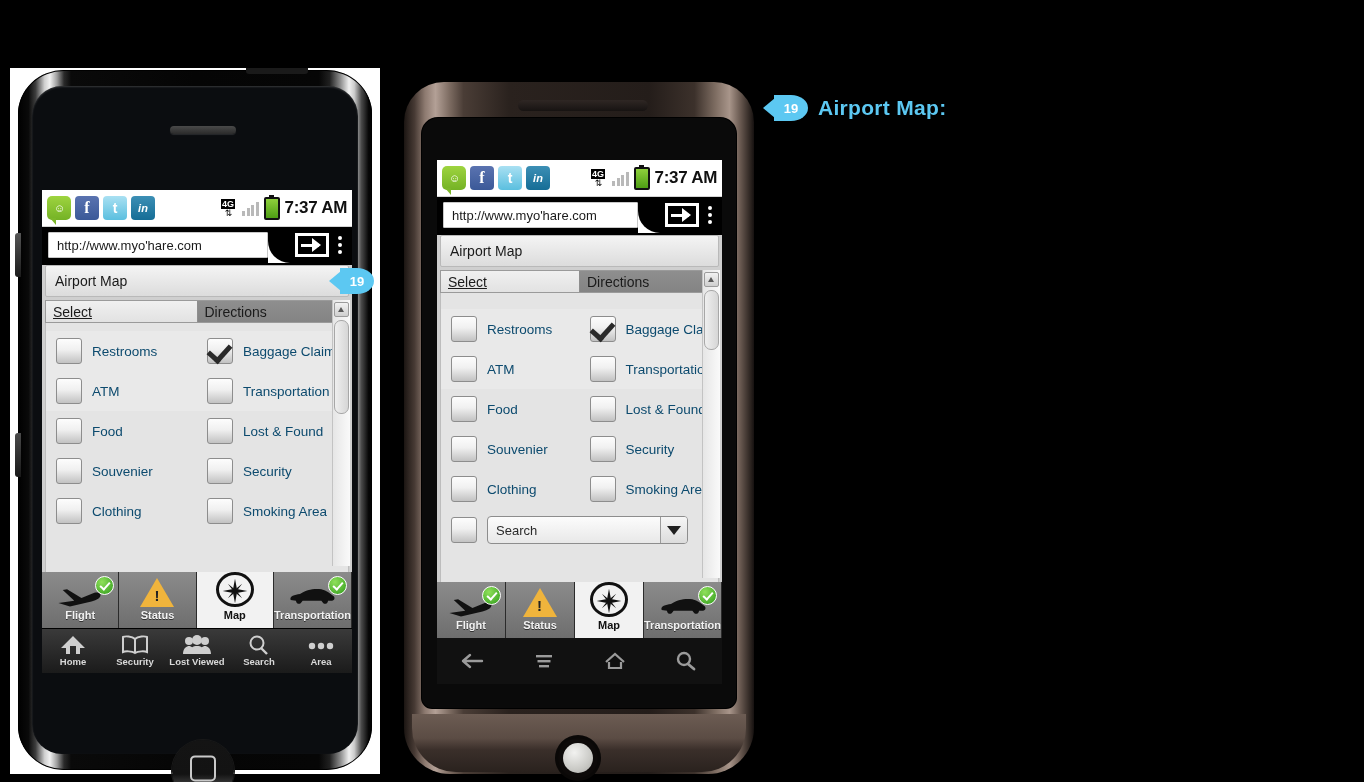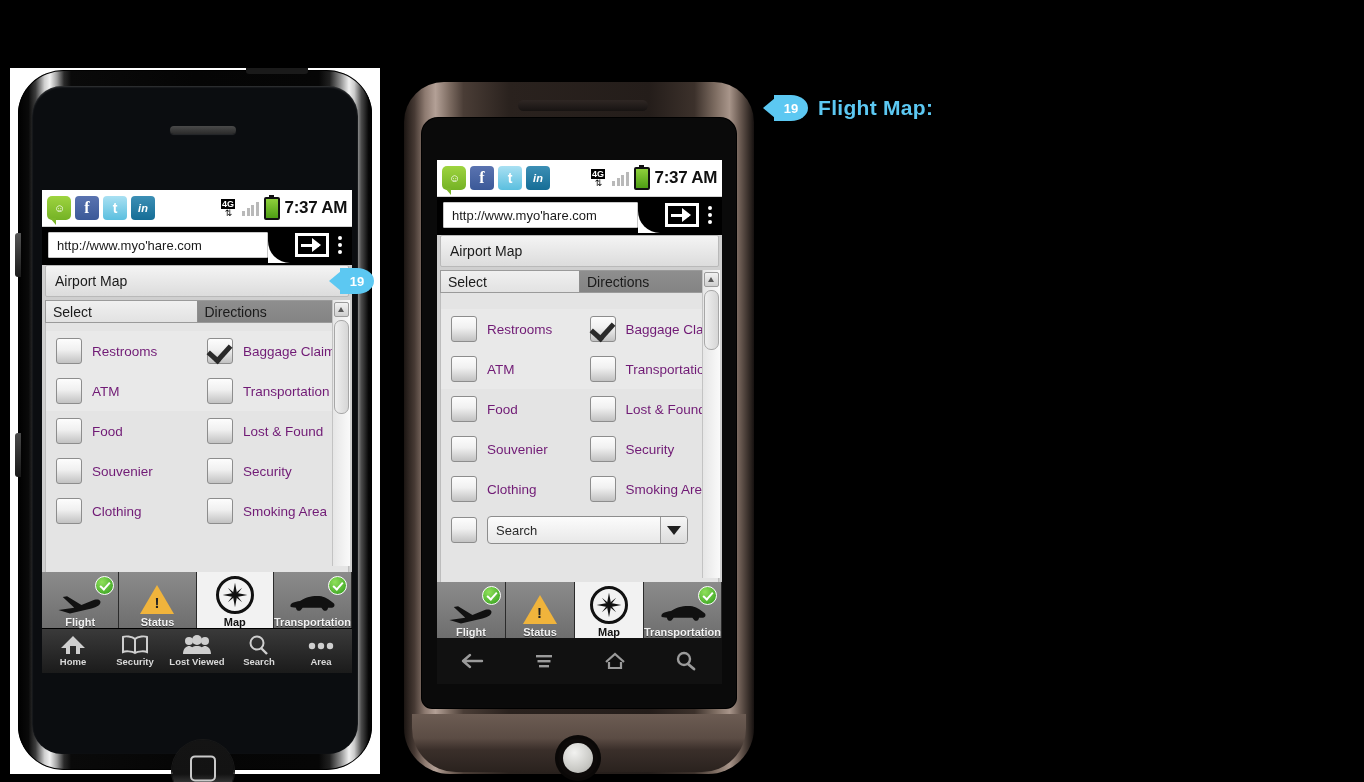--- a/index.html
+++ b/index.html
@@ -145,38 +145,38 @@
   .titlebar{
     margin:2px 3px 0 3px;height:30px;
     background:linear-gradient(180deg,#f4f4f4,#dcdcdc);
     border:1px solid #b9b9b9;border-radius:2px;
     display:flex;align-items:center;padding-left:9px;
     font-size:14px;color:#1a1a1a;
   }
   .tabsrow{margin:3px 3px 0 3px;display:flex;height:21px;border:1px solid #9a9a9a;}
   .tab{flex:1;display:flex;align-items:center;padding-left:7px;font-size:14px;color:#1a1a1a;
     border-right:1px solid #8e8e8e;}
-  .tab.light{background:linear-gradient(180deg,#f0f0f0,#e2e2e2);}
+  .tab.light{background:linear-gradient(180deg,#f0f0f0,#e2e2e2);text-decoration:underline;}
   .tab.dark{background:linear-gradient(180deg,#8e8e8e,#848484);border-right:none;}
 
   .listwrap{margin:0 3px;position:relative;background:#e4e4e4;
     border-left:1px solid #bdbdbd;border-right:1px solid #bdbdbd;}
   .lrow{display:flex;align-items:center;}
   .lrow.hl{background:#e9e9e9;}
   .lcell{flex:1;display:flex;align-items:center;gap:10px;padding-left:10px;}
   .cbx{
     width:24px;height:24px;border:1px solid #8d8d8d;border-radius:3px;
     background:linear-gradient(180deg,#fdfdfd 0%,#f0f0f0 45%,#c2c2c2 100%);
     position:relative;flex:none;
   }
   .cbx.checked::after{
     content:"";position:absolute;left:4px;top:1px;width:10px;height:17px;
     border:solid #2a2a2a;border-width:0 5px 5px 0;transform:rotate(42deg);
   }
-  .lbl{font-size:13.5px;color:#701a75;white-space:nowrap;}
+  .lbl{font-size:13.5px;color:#0c4a6e;white-space:nowrap;}
 
   .searchrow{display:flex;align-items:center;padding-left:10px;gap:10px;}
   .sel{
     flex:1;height:26px;border:1px solid #8d8d8d;border-radius:4px;
     background:linear-gradient(180deg,#fcfcfc,#e8e8e8);
     display:flex;align-items:center;position:relative;
   }
   .sel .txt{padding-left:8px;font-size:13px;color:#2b2b2b;}
   .sel .arrowbox{margin-left:auto;width:26px;height:100%;border-left:1px solid #9b9b9b;
     display:flex;align-items:center;justify-content:center;
@@ -191,21 +191,21 @@
     position:relative;}
   .vscroll .up::after{content:"";position:absolute;left:3px;top:4px;width:0;height:0;
     border-left:3px solid transparent;border-right:3px solid transparent;border-bottom:5px solid #5a5a5a;}
   .vscroll .thumb{width:13px;margin:3px auto 0;border:1px solid #a7a7a7;border-radius:7px;
     background:linear-gradient(90deg,#efefef,#d6d6d6);}
 
   
   .apptabs{display:flex;height:56px;background:#111;}
   .atab{flex:1;background:linear-gradient(180deg,#8b8b8b,#6e6e6e);position:relative;
     display:flex;flex-direction:column;align-items:center;justify-content:flex-end;
-    border-right:1px solid #2b2b2b;padding-bottom:0;}
+    border-right:1px solid #2b2b2b;padding-bottom:7px;}
   .atab.active{background:#f2f2f2;}
   .atab .t{font-size:11px;font-weight:bold;color:#f2f2f2;text-shadow:0 1px 0 #333;}
   .atab.active .t{color:#111;text-shadow:none;}
   .chk{position:absolute;right:4px;top:4px;width:17px;height:17px;border-radius:50%;
     background:radial-gradient(circle at 35% 30%,#8fe05a,#2f9b1b);
     border:1.5px solid #fff;display:flex;align-items:center;justify-content:center;}
   .chk::after{content:"";width:4px;height:8px;border:solid #fff;border-width:0 2px 2px 0;
     transform:rotate(42deg);margin-top:-2px;}
   .ic-plane{width:46px;height:26px;position:relative;margin-bottom:1px;}
   .ic-warn{width:0;height:0;border-left:17px solid transparent;border-right:17px solid transparent;
@@ -621,16 +621,16 @@
             <line x1="14" y1="13" x2="20" y2="18" stroke="#9b9b9b" stroke-width="2.8" stroke-linecap="round"></line>
           </svg>
       </div>
     </div>
   </div>
 
   <div class="callout">
     <div class="pin">
         <span>19</span>
       </div>
-    <div class="label">Flight Map:</div>
+    <div class="label">Airport Map:</div>
   </div>
 
 </div>
 
 </body></html>

